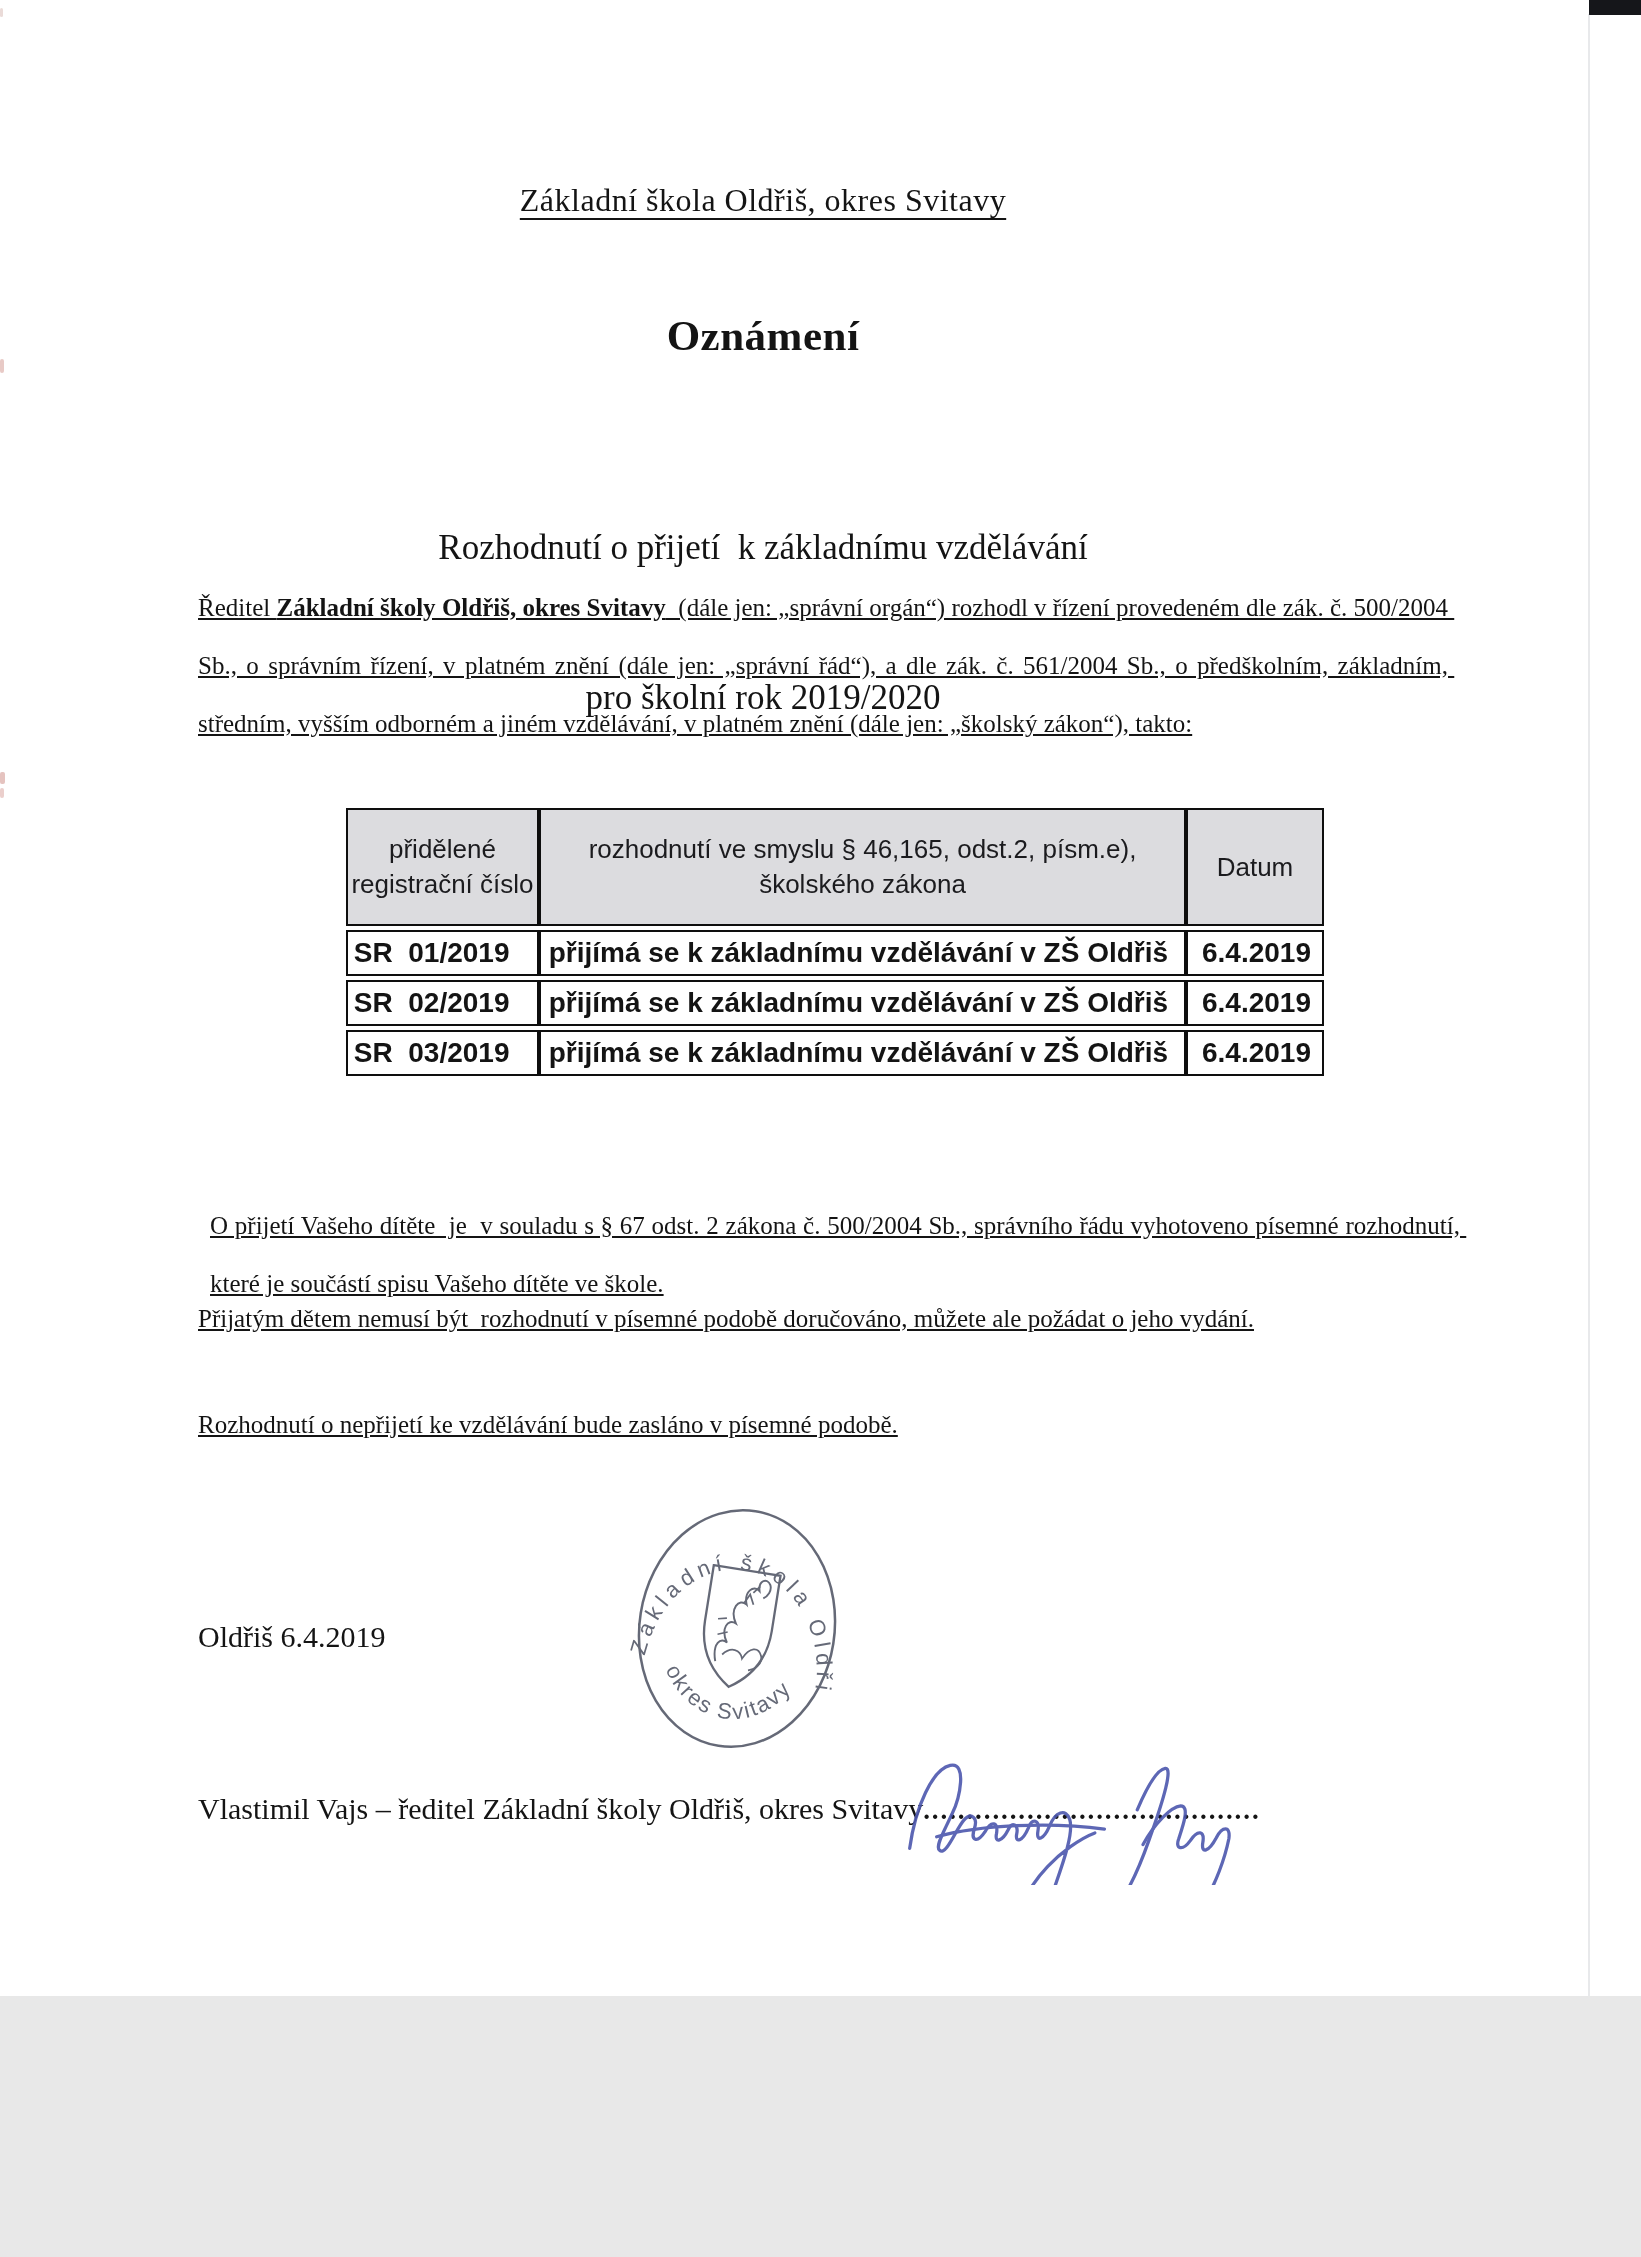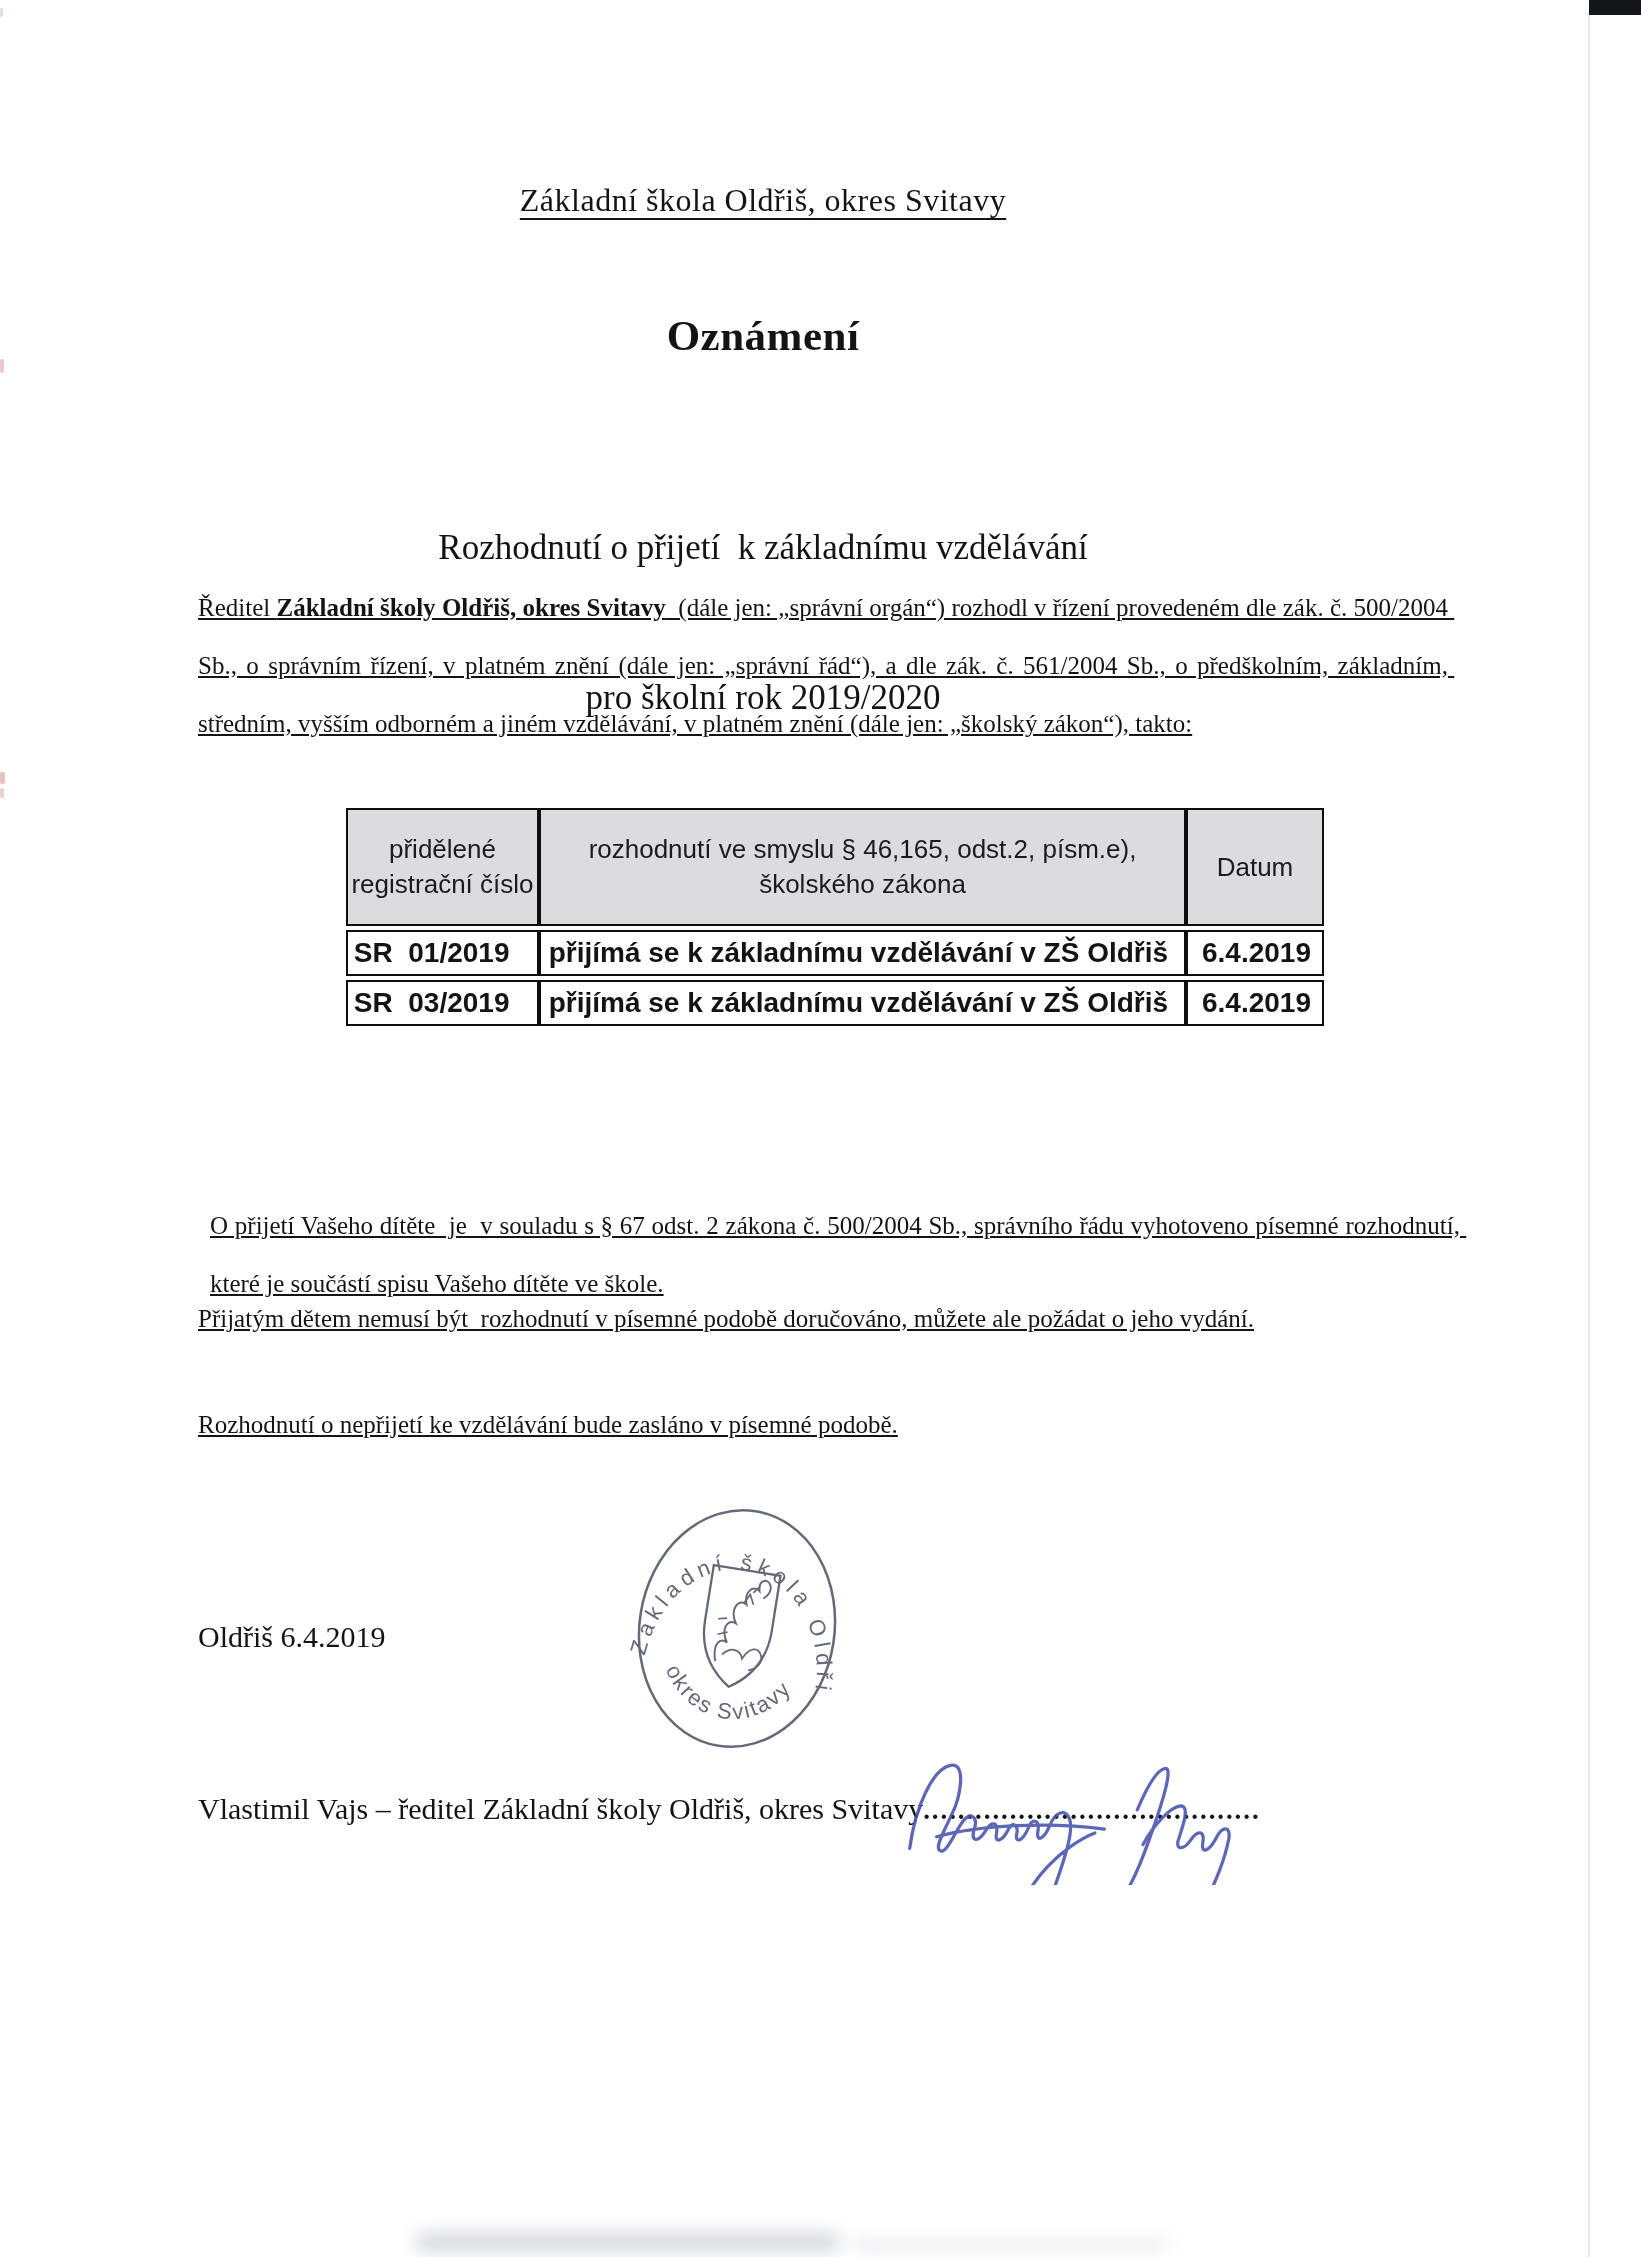--- a/index.html
+++ b/index.html
@@ -1,18 +1,18 @@
 <!DOCTYPE html>
 <html><head>
 <meta charset="utf-8">
 <style>
   html,body { margin:0; padding:0; background:#e8e8e8; }
   .page {
     position:relative;
-    width:1641px; height:2257px;
+    width:1641px; height:1996px;
     margin:0 auto;
     background:#ffffff;
     overflow:hidden;
     font-family:"Liberation Serif", serif;
     color:#141414;
   }
   .abs { position:absolute; }
 
   
   .corner-bar { left:1589px; top:0; width:52px; height:14.5px; background:#15161a; }
@@ -119,20 +119,25 @@
         <td class="hdr">rozhodnutí ve smyslu  § 46,165, odst.2, písm.e),
 školského zákona</td>
         <td class="hdr">Datum</td>
       </tr>
       <tr>
         <td class="cell cell-reg">SR  01/2019</td>
         <td class="cell cell-dec">přijímá se k základnímu vzdělávání v ZŠ Oldřiš</td>
         <td class="cell cell-date">6.4.2019</td>
       </tr>
       <tr>
+        <td class="cell cell-reg">SR  02/2019</td>
+        <td class="cell cell-dec">přijímá se k základnímu vzdělávání v ZŠ Oldřiš</td>
+        <td class="cell cell-date">6.4.2019</td>
+      </tr>
+      <tr>
         <td class="cell cell-reg">SR  03/2019</td>
         <td class="cell cell-dec">přijímá se k základnímu vzdělávání v ZŠ Oldřiš</td>
         <td class="cell cell-date">6.4.2019</td>
       </tr>
     </tbody>
   </table>
 
   <div class="abs body-par p-accept">O přijetí Vašeho dítěte  je  v souladu s § 67 odst. 2 zákona č. 500/2004 Sb., správního řádu vyhotoveno písemné rozhodnutí, které je součástí spisu Vašeho dítěte ve škole.</div>
   <div class="abs body-par p-delivery">Přijatým dětem nemusí být  rozhodnutí v písemné podobě doručováno, můžete ale požádat o jeho vydání.</div>
   <div class="abs body-par p-reject">Rozhodnutí o nepřijetí ke vzdělávání bude zasláno v písemné podobě.</div>

